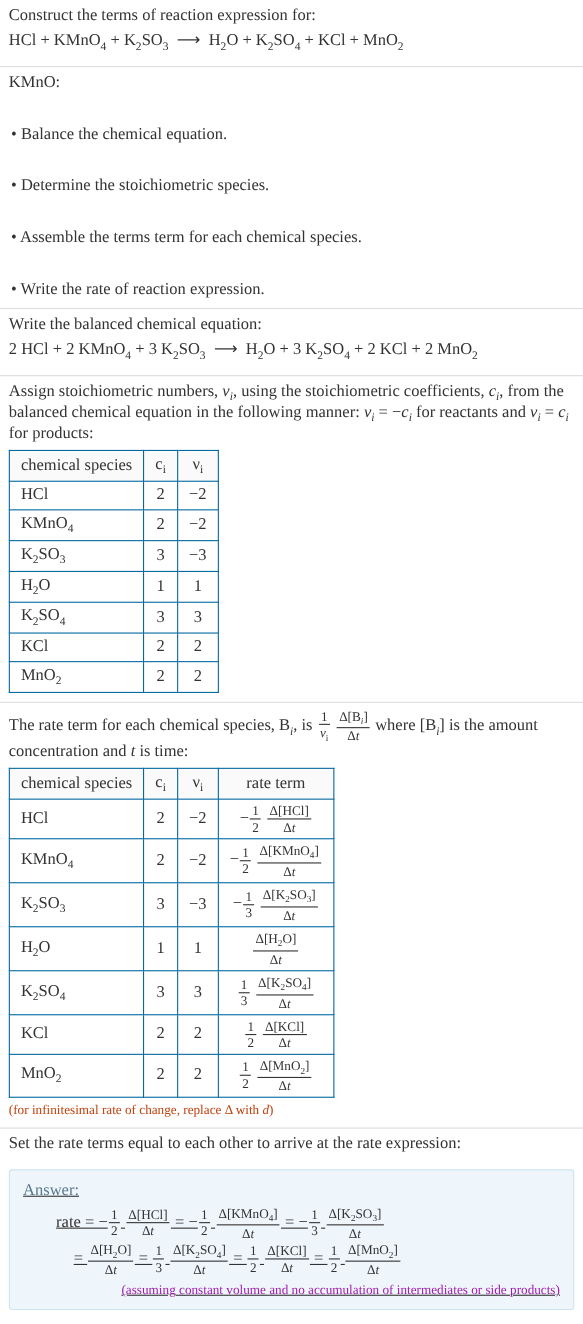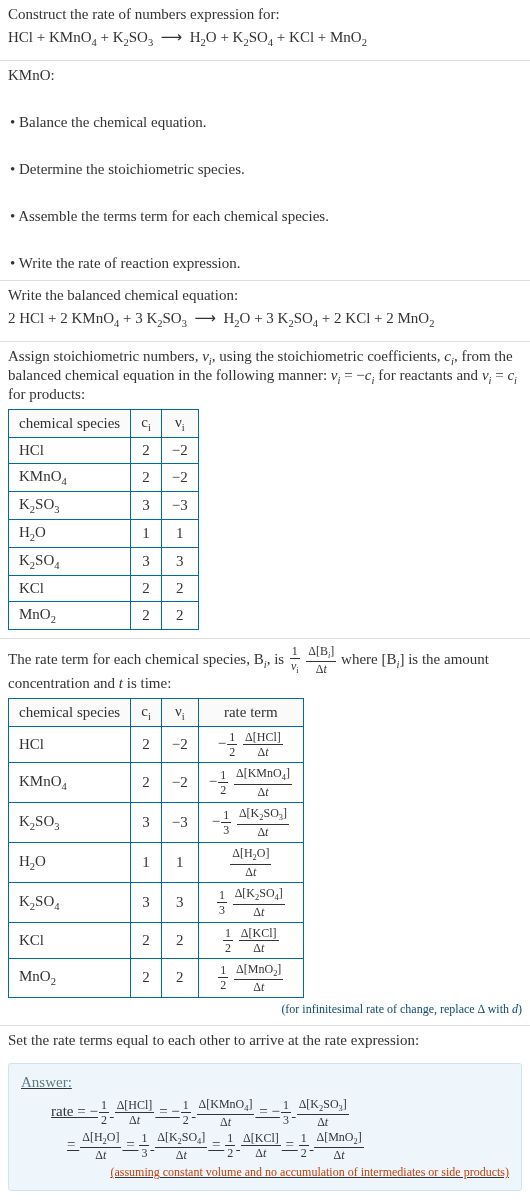--- a/index.html
+++ b/index.html
@@ -43,52 +43,51 @@
     align-items: center;
     vertical-align: middle;
     font-size: 0.8em;
     line-height: 1;
     margin: 0 1px;
   }
   .frac .num { border-bottom: 1px solid #333; padding: 0 2px 1px 2px; }
   .frac .den { padding: 1px 2px 0 2px; }
   .footnote {
     font-size: 12px;
-    color: #0c4a6e;
+    color: #c2410c;
     margin-top: 4px;
-    text-align: right;
   }
   .answerbox {
     background: #eef6fb;
     border: 1px solid #cde4f2;
     border-radius: 3px;
     padding: 10px 12px;
     margin: 6px 8px 12px 8px;
     text-decoration: underline;
   }
   .answerbox .title {
     color: #5a7a8b;
     margin-bottom: 4px;
   }
   .rateexpr {
     padding-left: 30px;
     line-height: 2.2;
   }
   .subnote {
     text-align: right;
     font-size: 12px;
-    color: #c2410c;
+    color: #a21caf;
     margin-top: 4px;
   }
 </style>
 </head>
 <body>
 
 <div class="section">
-  <div>Construct the rate of numbers expression for:</div>
+  <div>Construct the terms of reaction expression for:</div>
   <div class="eqline">HCl + KMnO<span class="sub">4</span> + K<span class="sub">2</span>SO<span class="sub">3</span> &nbsp;⟶&nbsp; H<span class="sub">2</span>O + K<span class="sub">2</span>SO<span class="sub">4</span> + KCl + MnO<span class="sub">2</span></div>
 </div>
 
 <div class="section">
   <div>KMnO:</div>
   <div class="bullet">• <span>Balance the chemical equation.</span></div>
   <div class="bullet">• <span>Determine the stoichiometric species.</span></div>
   <div class="bullet">• <span>Assemble the terms term for each chemical species.</span></div>
   <div class="bullet">• <span>Write the rate of reaction expression.</span></div>
 </div>

